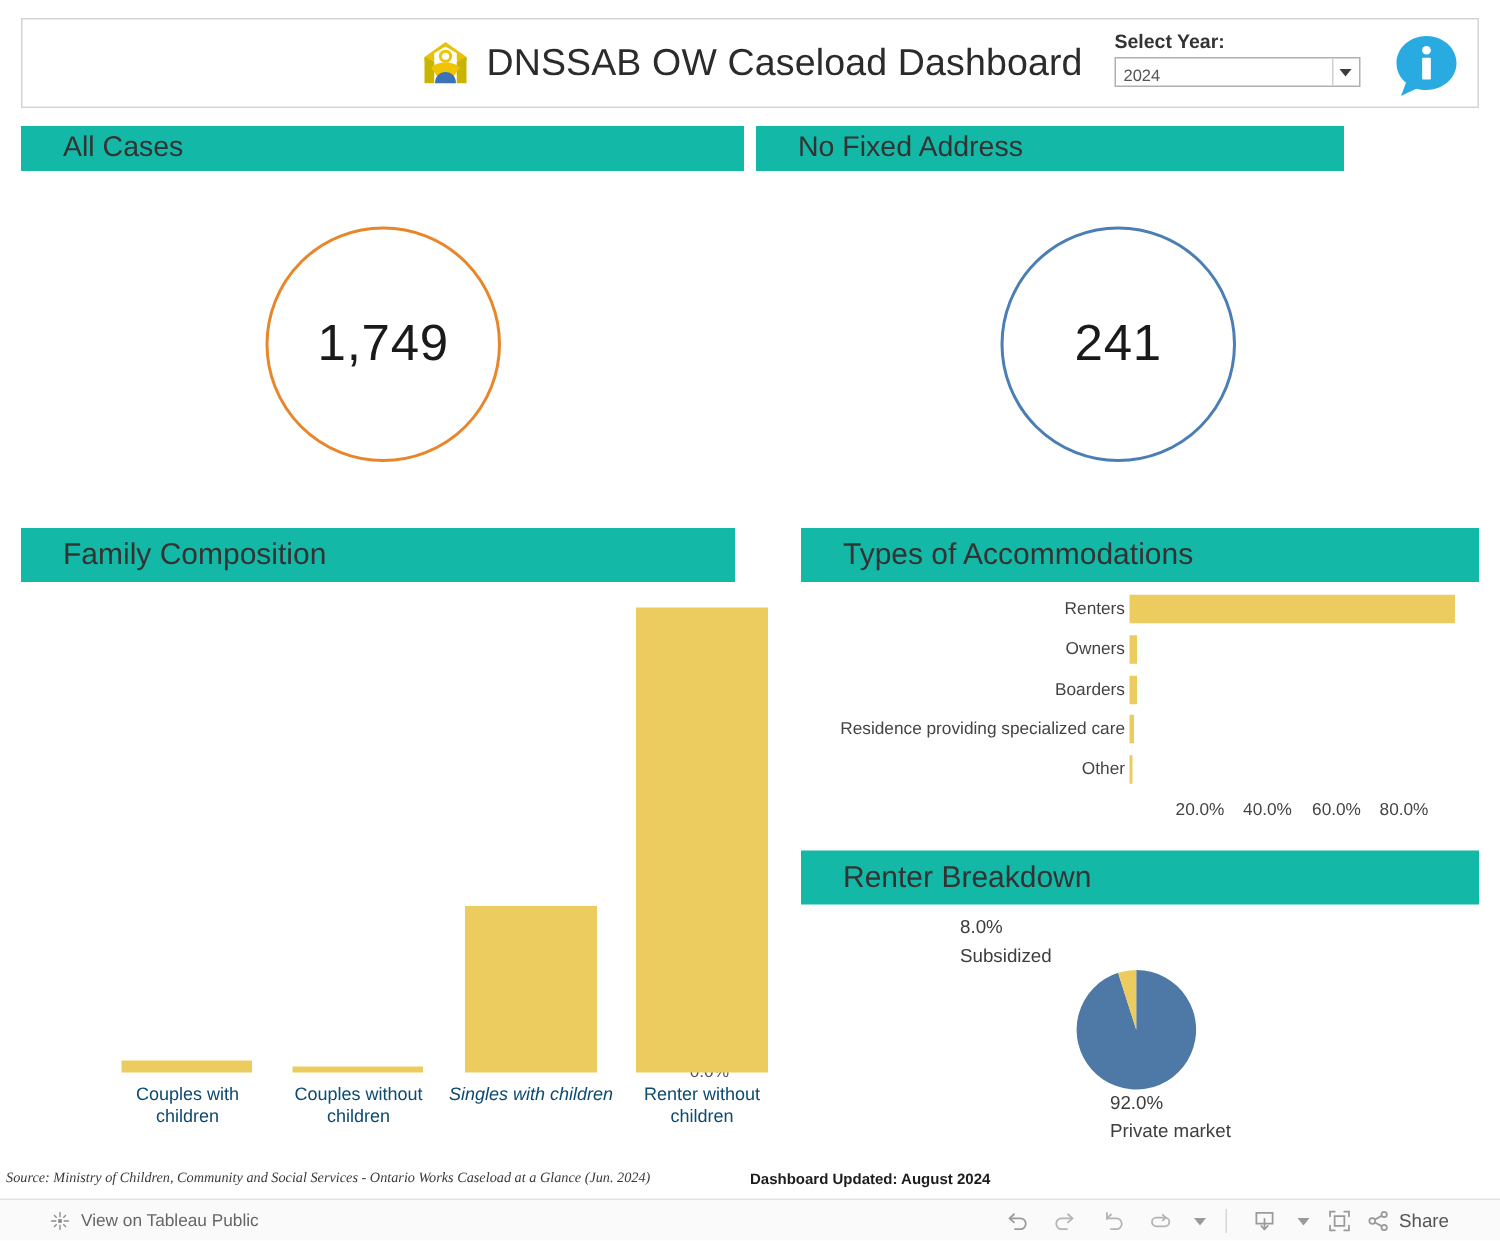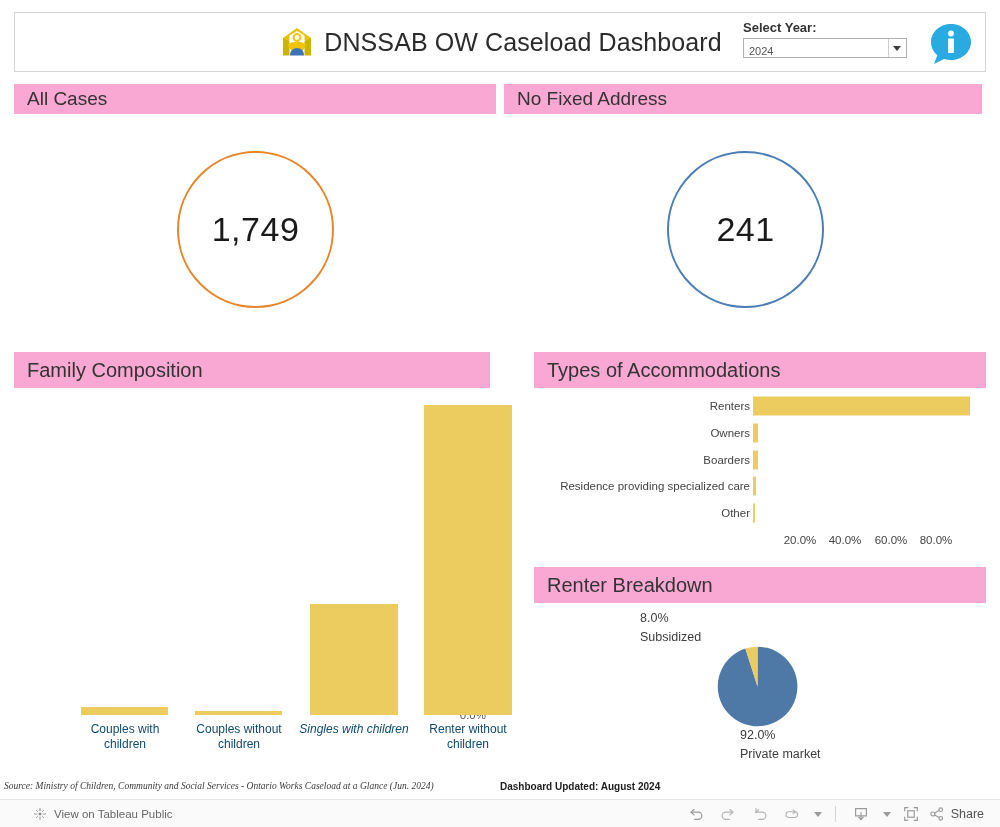--- a/index.html
+++ b/index.html
@@ -70,23 +70,23 @@
   }
   .info-btn {
     position: absolute; right: 12px; top: 9px;
     width: 44px; height: 44px;
     cursor: pointer;
   }
 
   
   .panel-head {
     position: absolute;
-    background: #f9a8d4;
+    background: #14b8a6;
     display: flex; align-items: center;
-    padding-left: 13px;
+    padding-left: 28px;
     font-size: 19px;
     color: #333333;
     font-weight: 400;
   }
 
   
   .kpi {
     position: absolute;
     border-radius: 50%;
     display: flex; align-items: center; justify-content: center;
@@ -141,21 +141,21 @@
     background: #fafafa;
     border-top: 1px solid #e4e4e4;
     display: flex; align-items: center;
   }
   .tbar-left {
     display: flex; align-items: center; gap: 7px;
     margin-left: 33px;
   }
   .tbar-left span.lbl { font-size: 11.5px; color: #666; }
   .tbar-right {
-    position: absolute; right: 14px; top: 0; height: 28px;
+    position: absolute; right: 32px; top: 0; height: 28px;
     display: flex; align-items: center; gap: 2px;
   }
   .tb-ico {
     width: 30px; height: 26px;
     display: flex; align-items: center; justify-content: center;
     cursor: pointer;
   }
   .tb-sep { width: 1px; height: 16px; background: #d6d6d6; margin: 0 8px; }
   .tb-share { display: flex; align-items: center; gap: 5px; cursor: pointer; padding-right:2px; }
   .tb-share .lbl { font-size: 12.5px; color: #555; }
@@ -204,21 +204,21 @@
         <circle cx="22" cy="11.5" r="2.9" fill="#ffffff"></circle>
         <rect x="19.1" y="16.5" width="5.8" height="14.5" rx="0.6" fill="#ffffff"></rect>
       </svg>
     </div>
   </div>
 
   <div class="panel-head" style="left:14px; top:84px; width:482px; height:30px;">
     <span>All Cases</span>
   </div>
 
-  <div class="panel-head" style="left:504px; top:84px; width:478px; height:30px;">
+  <div class="panel-head" style="left:504px; top:84px; width:392px; height:30px;">
     <span>No Fixed Address</span>
   </div>
 
   <div class="panel-head" style="left:14px; top:352px; width:476px; height:36px; font-size:20px;">
     <span>Family Composition</span>
   </div>
 
   <div class="panel-head" style="left:534px; top:352px; width:452px; height:36px; font-size:20px;">
     <span>Types of Accommodations</span>
   </div>

